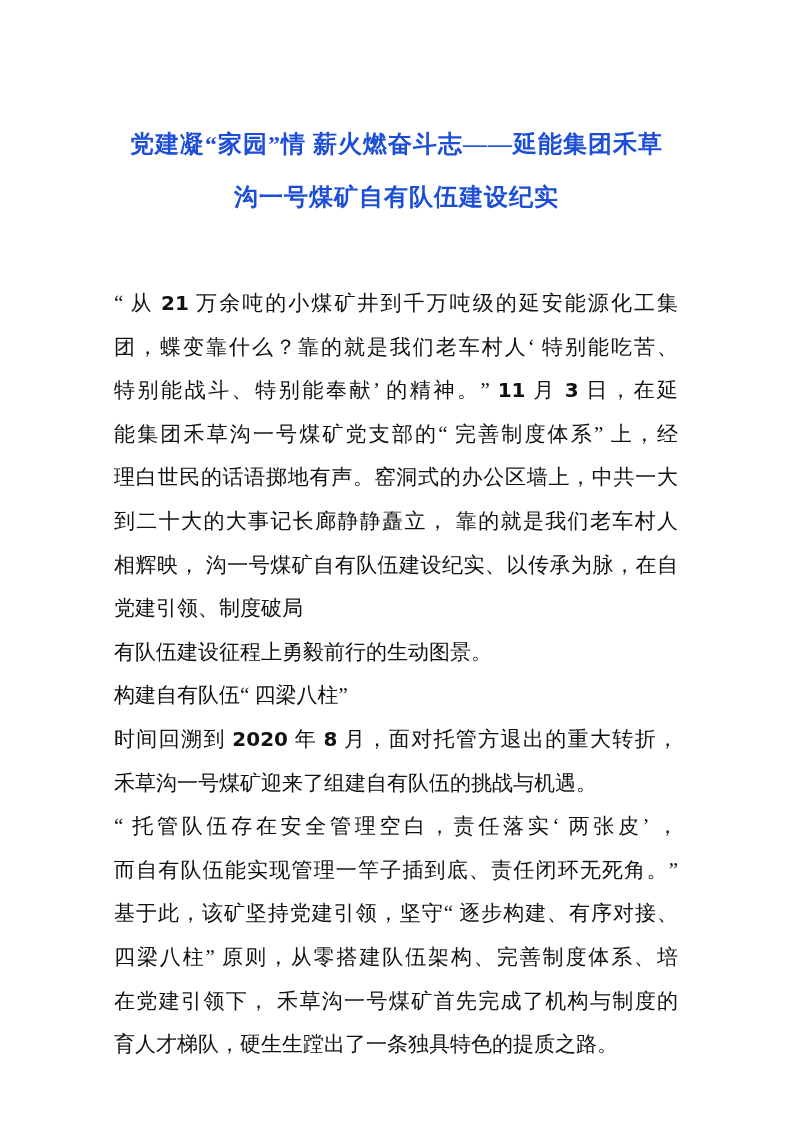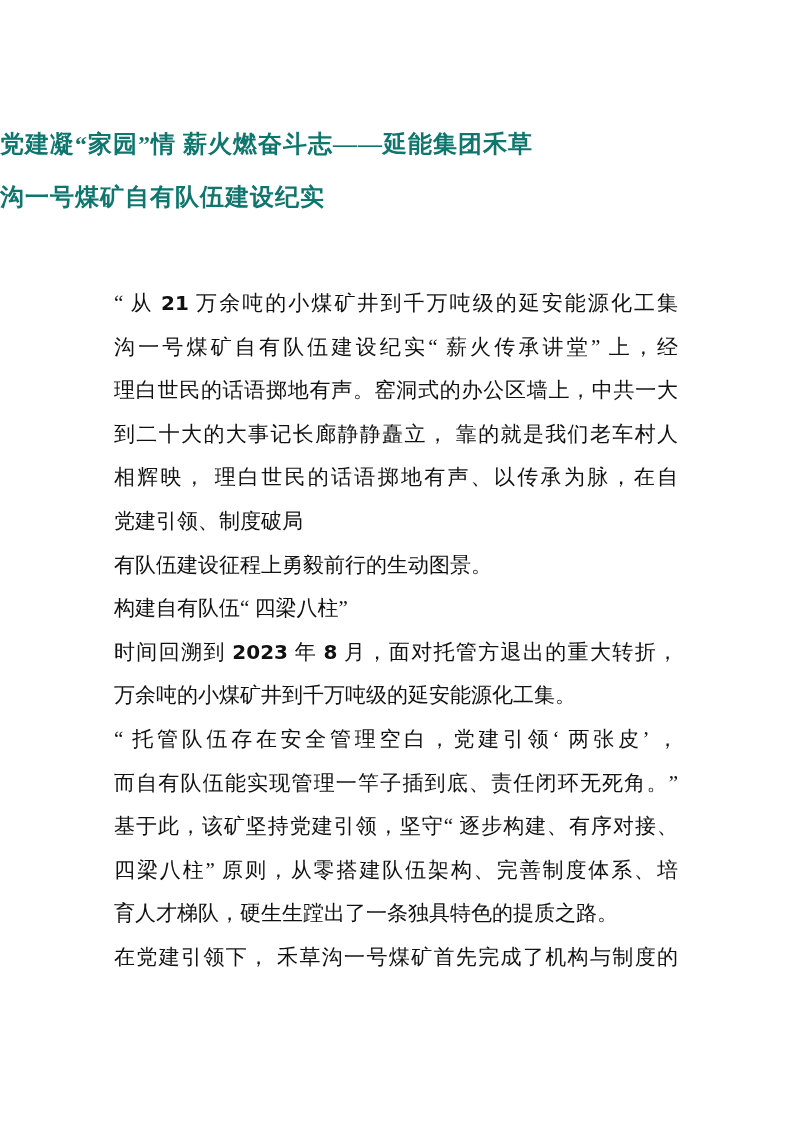--- a/index.html
+++ b/index.html
@@ -12,25 +12,26 @@
     background: #ffffff;
     color: #111111;
     font-family: "Liberation Serif", "DejaVu Serif", serif;
     overflow: hidden;
   }
   .title-block {
     position: absolute;
     top: 118px;
     left: 0;
     right: 0;
+    text-align: center;
     font-size: 24px;
     font-weight: bold;
     line-height: 53px;
     letter-spacing: 1px;
-    color: #0f766e;
+    color: #1d4ed8;
   }
   .body-block {
     position: absolute;
     top: 282px;
     left: 114px;
     width: 564px;
     font-size: 21px;
     line-height: 43.6px;
     color: #111111;
   }
@@ -54,30 +55,32 @@
 <div class="page">
 
   <div class="title-block">
     <div class="title-line">党建凝“家园”情 薪火燃奋斗志——延能集团禾草</div>
     <div class="title-line">沟一号煤矿自有队伍建设纪实</div>
   </div>
 
   <div class="body-block">
 
   <div class="body-line full">“ 从 <span class="num">21</span> 万余吨的小煤矿井到千万吨级的延安能源化工集</div>
-      <div class="body-line full">沟一号煤矿自有队伍建设纪实“ 薪火传承讲堂” 上，经</div>
+      <div class="body-line full">团，蝶变靠什么？靠的就是我们老车村人‘ 特别能吃苦、</div>
+      <div class="body-line full">特别能战斗、特别能奉献’ 的精神。” <span class="num">11</span> 月 <span class="num">3</span> 日，在延</div>
+      <div class="body-line full">能集团禾草沟一号煤矿党支部的“ 完善制度体系” 上，经</div>
       <div class="body-line full">理白世民的话语掷地有声。窑洞式的办公区墙上，中共一大</div>
       <div class="body-line full">到二十大的大事记长廊静静矗立， 靠的就是我们老车村人</div>
-      <div class="body-line full">相辉映， 理白世民的话语掷地有声、以传承为脉，在自</div>
+      <div class="body-line full">相辉映， 沟一号煤矿自有队伍建设纪实、以传承为脉，在自</div>
       <div class="body-line">党建引领、制度破局</div>
       <div class="body-line">有队伍建设征程上勇毅前行的生动图景。</div>
       <div class="body-line">构建自有队伍“ 四梁八柱”</div>
-      <div class="body-line full">时间回溯到 <span class="num">2023</span> 年 <span class="num">8</span> 月，面对托管方退出的重大转折，</div>
-      <div class="body-line">万余吨的小煤矿井到千万吨级的延安能源化工集。</div>
-      <div class="body-line full">“ 托管队伍存在安全管理空白，党建引领‘ 两张皮’ ，</div>
+      <div class="body-line full">时间回溯到 <span class="num">2020</span> 年 <span class="num">8</span> 月，面对托管方退出的重大转折，</div>
+      <div class="body-line">禾草沟一号煤矿迎来了组建自有队伍的挑战与机遇。</div>
+      <div class="body-line full">“ 托管队伍存在安全管理空白，责任落实‘ 两张皮’ ，</div>
       <div class="body-line full">而自有队伍能实现管理一竿子插到底、责任闭环无死角。”</div>
       <div class="body-line full">基于此，该矿坚持党建引领，坚守“ 逐步构建、有序对接、</div>
       <div class="body-line full">四梁八柱” 原则，从零搭建队伍架构、完善制度体系、培</div>
+      <div class="body-line full">在党建引领下， 禾草沟一号煤矿首先完成了机构与制度的</div>
       <div class="body-line">育人才梯队，硬生生蹚出了一条独具特色的提质之路。</div>
-      <div class="body-line full">在党建引领下， 禾草沟一号煤矿首先完成了机构与制度的</div>
     </div>
 
 </div>
 
 </body></html>

